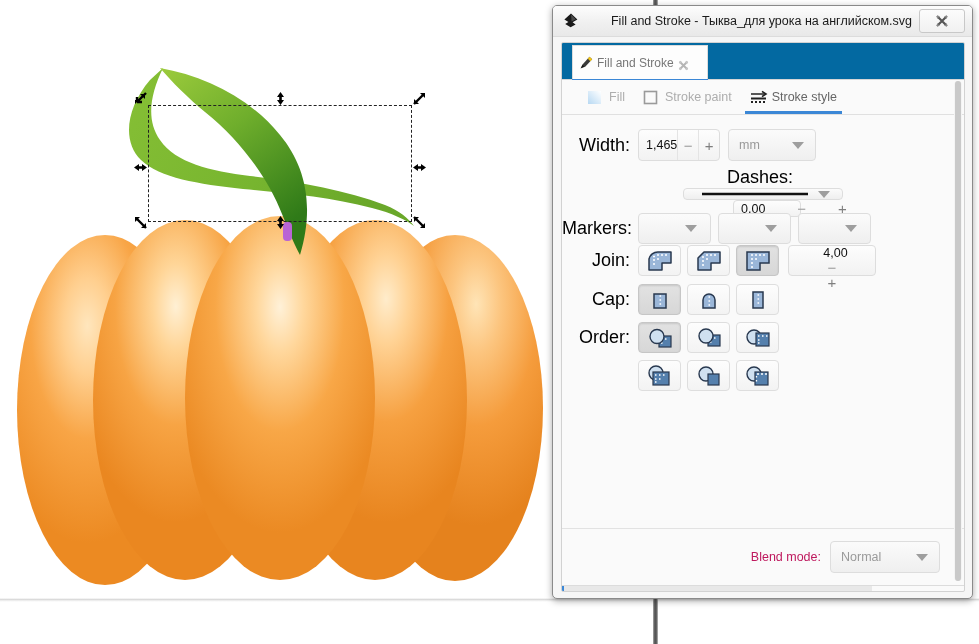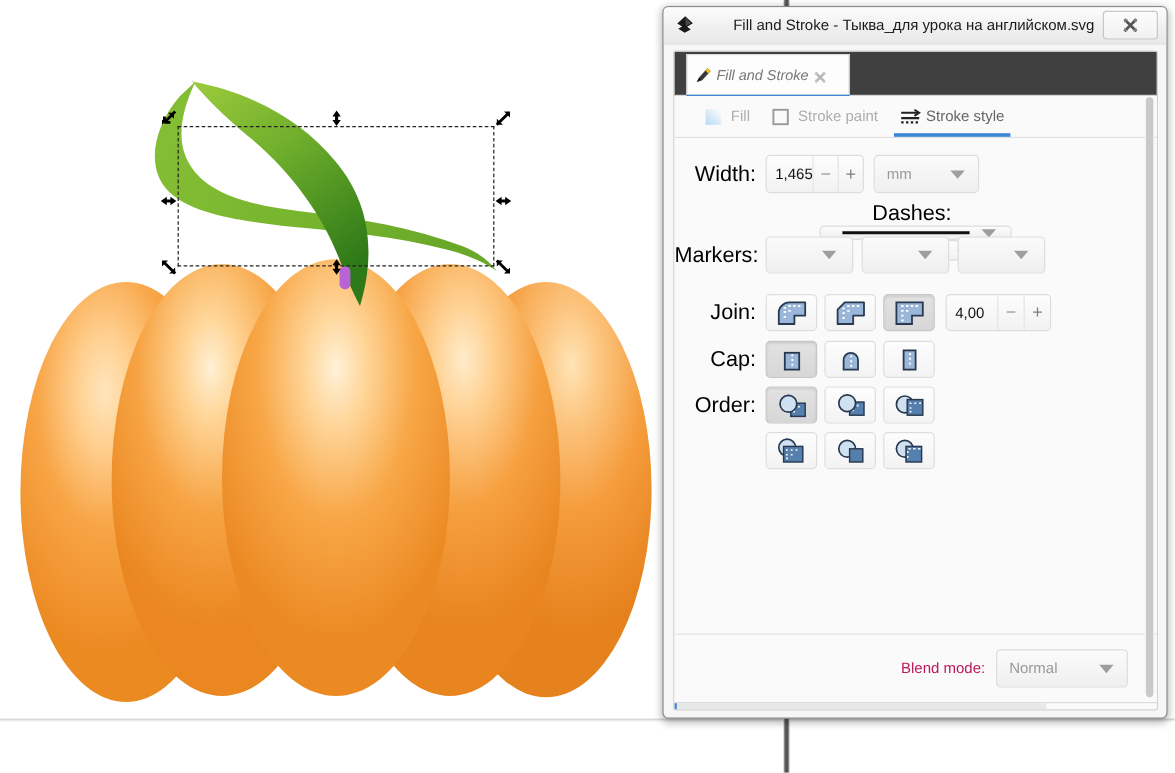--- a/index.html
+++ b/index.html
@@ -57,22 +57,22 @@
   #close-btn svg{display:block;}
 
   
   #panel{
     position:absolute;left:8px;top:36px;width:404px;height:550px;
     background:#fafafa;border:1px solid #d2d2d2;border-radius:2px;
     box-sizing:border-box;overflow:hidden;
   }
 
   
-  #tabrow{position:relative;height:36px;background:#404040;
-    border-bottom:1px solid #d6d6d6;font-style:italic;}
+  #tabrow{position:relative;height:36px;background:#0369a1;
+    border-bottom:1px solid #d6d6d6;}
   #tab-fs{
     position:absolute;left:10px;top:2px;height:34px;width:136px;
     background:#fdfdfd;border:1px solid #dcdcdc;border-bottom:none;
     box-sizing:border-box;display:flex;align-items:center;padding:0 6px;
   }
   #tab-fs .tab-underline{position:absolute;left:-1px;bottom:-3px;width:136px;height:3px;background:#3b87d6;}
   #tab-icon{width:15px;height:15px;margin-right:3px;flex:none;}
   #tab-label{font-size:12px;color:#777;white-space:nowrap;}
   #tab-close{margin-left:4px;width:11px;height:11px;flex:none;}
 
@@ -364,21 +364,21 @@
         </div>
         <div class="wd" style="width:68px;height:30px;margin-left:8px;gap:16px;">
           <span class="spin-val">0,00</span>
           <span class="spin-sep"></span>
           <span class="spin-btn">−</span>
           <span class="spin-sep"></span>
           <span class="spin-btn plus">+</span>
         </div>
       </div>
 
-      <div class="row" style="top:82px;height:31px;">
+      <div class="row" style="top:98px;height:31px;">
         <div class="lbl">Markers:</div>
         <div class="wd flat" style="width:73px;height:31px;position:relative;">
           <span class="chev" style="position:absolute;right:13px;"></span>
         </div>
         <div class="wd flat" style="width:73px;height:31px;margin-left:7px;position:relative;">
           <span class="chev" style="position:absolute;right:13px;"></span>
         </div>
         <div class="wd flat" style="width:73px;height:31px;margin-left:7px;position:relative;">
           <span class="chev" style="position:absolute;right:13px;"></span>
         </div>
@@ -397,21 +397,21 @@
             <path d="M3 20 L3 8 L9 2 L25 2 L25 13 L16 13 L16 20 Z" fill="#9ab6d8" stroke="#28384f" stroke-width="1.5" stroke-linejoin="round"></path>
             <path d="M7 7 h2 M11 5 h2 M15 5 h2 M19 5 h2 M7 11 h2 M7 15 h2 M11 9 h2" stroke="#fff" stroke-width="1.5"></path>
           </svg>
         </div>
         <div class="ibtn on">
           <svg width="28" height="22" viewBox="0 0 28 22">
             <path d="M3 20 L3 2 L25 2 L25 13 L16 13 L16 20 Z" fill="#9ab6d8" stroke="#28384f" stroke-width="1.5" stroke-linejoin="miter"></path>
             <path d="M7 5 h2 M11 5 h2 M15 5 h2 M19 5 h2 M7 9 h2 M7 13 h2 M7 17 h2 M11 9 h2" stroke="#fff" stroke-width="1.5"></path>
           </svg>
         </div>
-        <div class="wd" style="width:88px;height:31px;margin-left:3px;">
+        <div class="wd" style="width:88px;height:31px;margin-left:3px;flex-direction:column;">
           <span class="spin-val">4,00</span>
           <span class="spin-sep"></span>
           <span class="spin-btn">−</span>
           <span class="spin-sep"></span>
           <span class="spin-btn plus">+</span>
         </div>
       </div>
 
       <div class="row" style="top:169px;height:31px;">
         <div class="lbl">Cap:</div>

